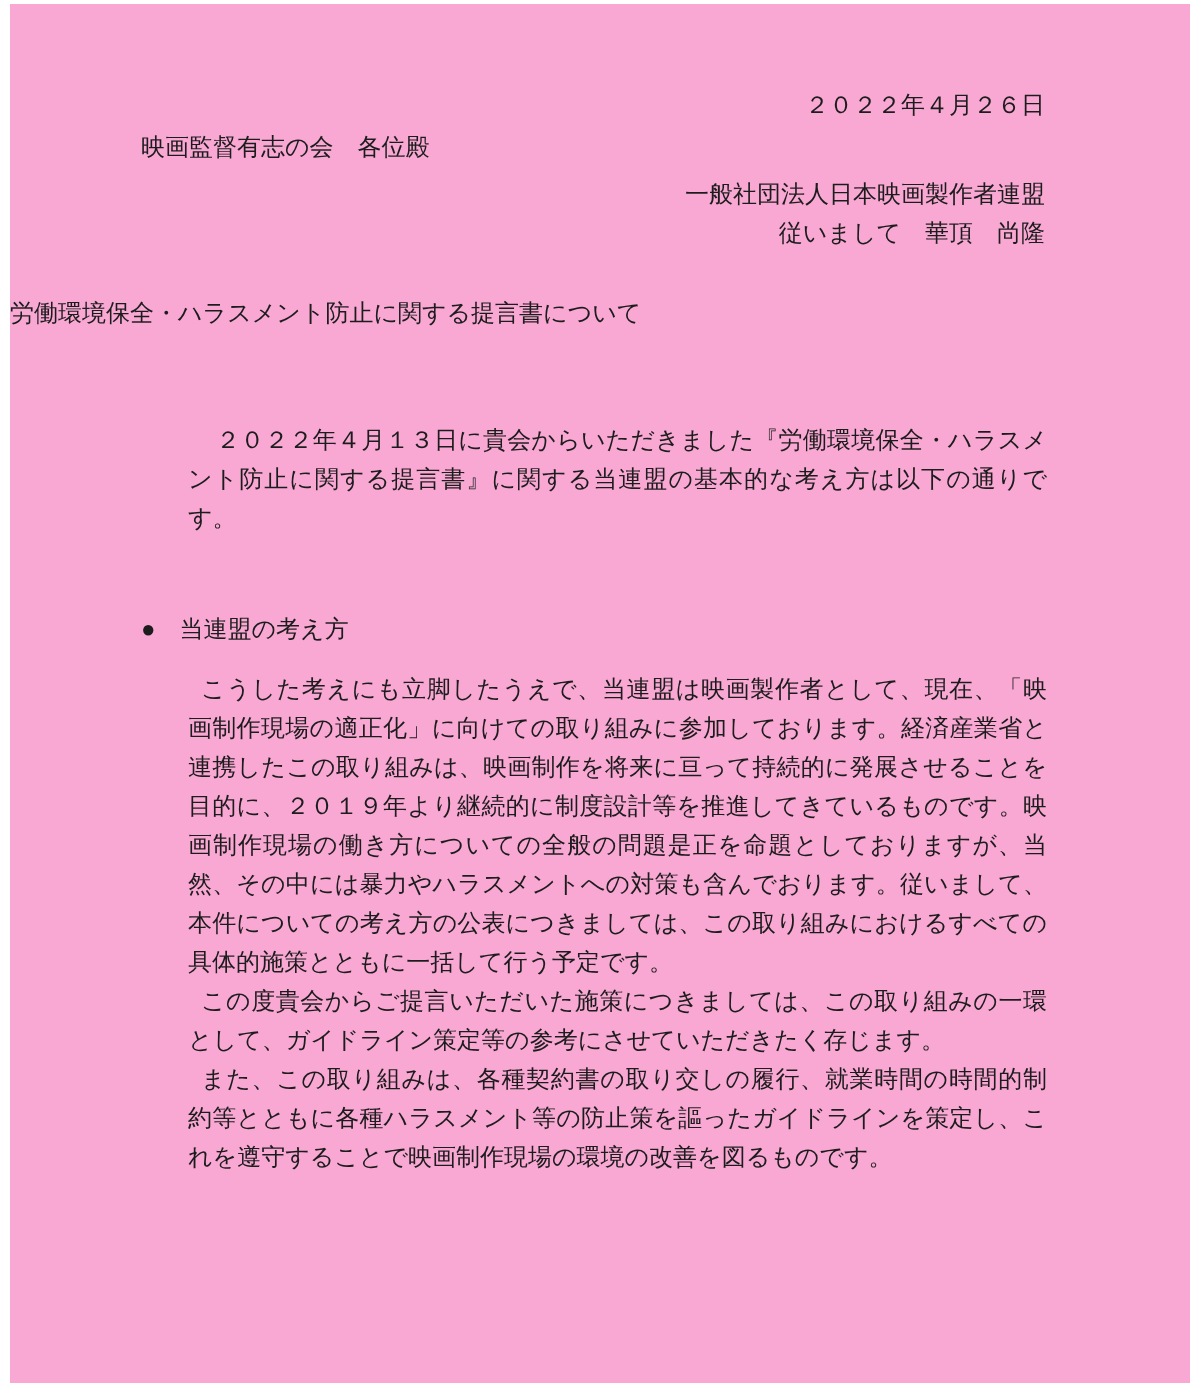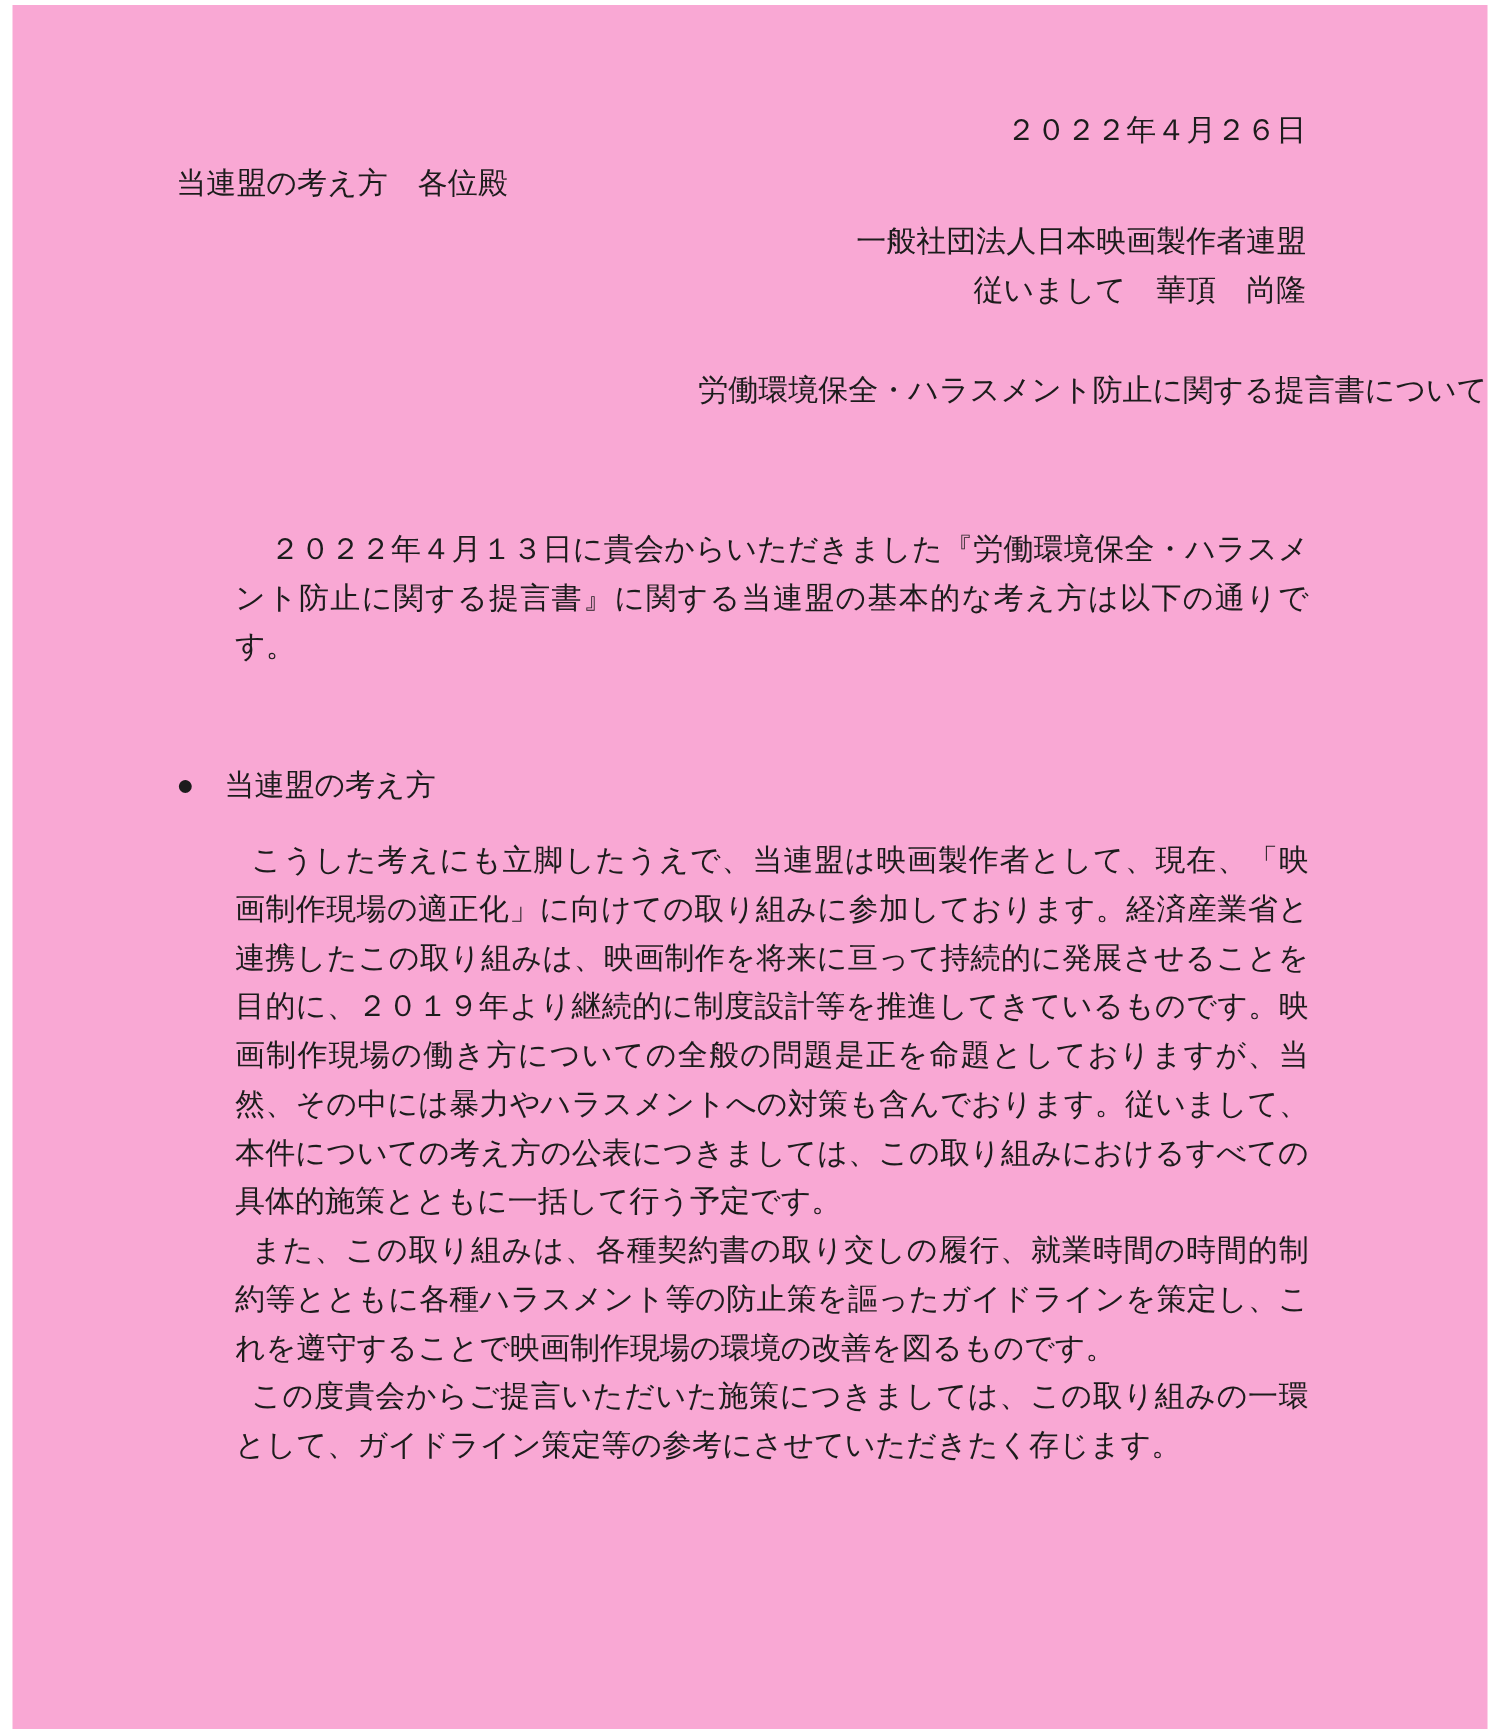--- a/index.html
+++ b/index.html
@@ -33,21 +33,21 @@
     line-height: 30px;
     padding-left: 17px;
   }
   .sender-person {
     margin: 9px 145px 0 0;
     text-align: right;
     line-height: 30px;
   }
   .title {
     margin: 50px 0 0 0;
-    text-align: right;
+    text-align: left;
     font-size: 24px;
     font-weight: normal;
     line-height: 30px;
   }
   .intro {
     margin: 93px 143px 0 178px;
     line-height: 39px;
     text-indent: 28px;
     text-align: justify;
   }
@@ -77,35 +77,35 @@
     line-height: 30px;
   }
 </style>
 </head>
 <body>
 
 <div class="page">
 
   <div class="date">２０２２年４月２６日</div>
 
-  <div class="addressee">当連盟の考え方　各位殿</div>
+  <div class="addressee">映画監督有志の会　各位殿</div>
 
   <div class="sender-org">一般社団法人日本映画製作者連盟</div>
 
   <div class="sender-person">従いまして　華頂　尚隆</div>
 
   <h1 class="title">労働環境保全・ハラスメント防止に関する提言書について</h1>
 
   <p class="intro">２０２２年４月１３日に貴会からいただきました『労働環境保全・ハラスメント防止に関する提言書』に関する当連盟の基本的な考え方は以下の通りです。</p>
 
   <div class="section-heading">
     <span class="bullet">●</span>
     <span class="section-heading-label">当連盟の考え方</span>
   </div>
 
   <div class="body-block">
     <p>こうした考えにも立脚したうえで、当連盟は映画製作者として、現在、「映画制作現場の適正化」に向けての取り組みに参加しております。経済産業省と連携したこの取り組みは、映画制作を将来に亘って持続的に発展させることを目的に、２０１９年より継続的に制度設計等を推進してきているものです。映画制作現場の働き方についての全般の問題是正を命題としておりますが、当然、その中には暴力やハラスメントへの対策も含んでおります。従いまして、本件についての考え方の公表につきましては、この取り組みにおけるすべての具体的施策とともに一括して行う予定です。</p>
+    <p>この度貴会からご提言いただいた施策につきましては、この取り組みの一環として、ガイドライン策定等の参考にさせていただきたく存じます。</p>
     <p>また、この取り組みは、各種契約書の取り交しの履行、就業時間の時間的制約等とともに各種ハラスメント等の防止策を謳ったガイドラインを策定し、これを遵守することで映画制作現場の環境の改善を図るものです。</p>
-    <p>この度貴会からご提言いただいた施策につきましては、この取り組みの一環として、ガイドライン策定等の参考にさせていただきたく存じます。</p>
   </div>
 
 
 </div>
 
 </body></html>

